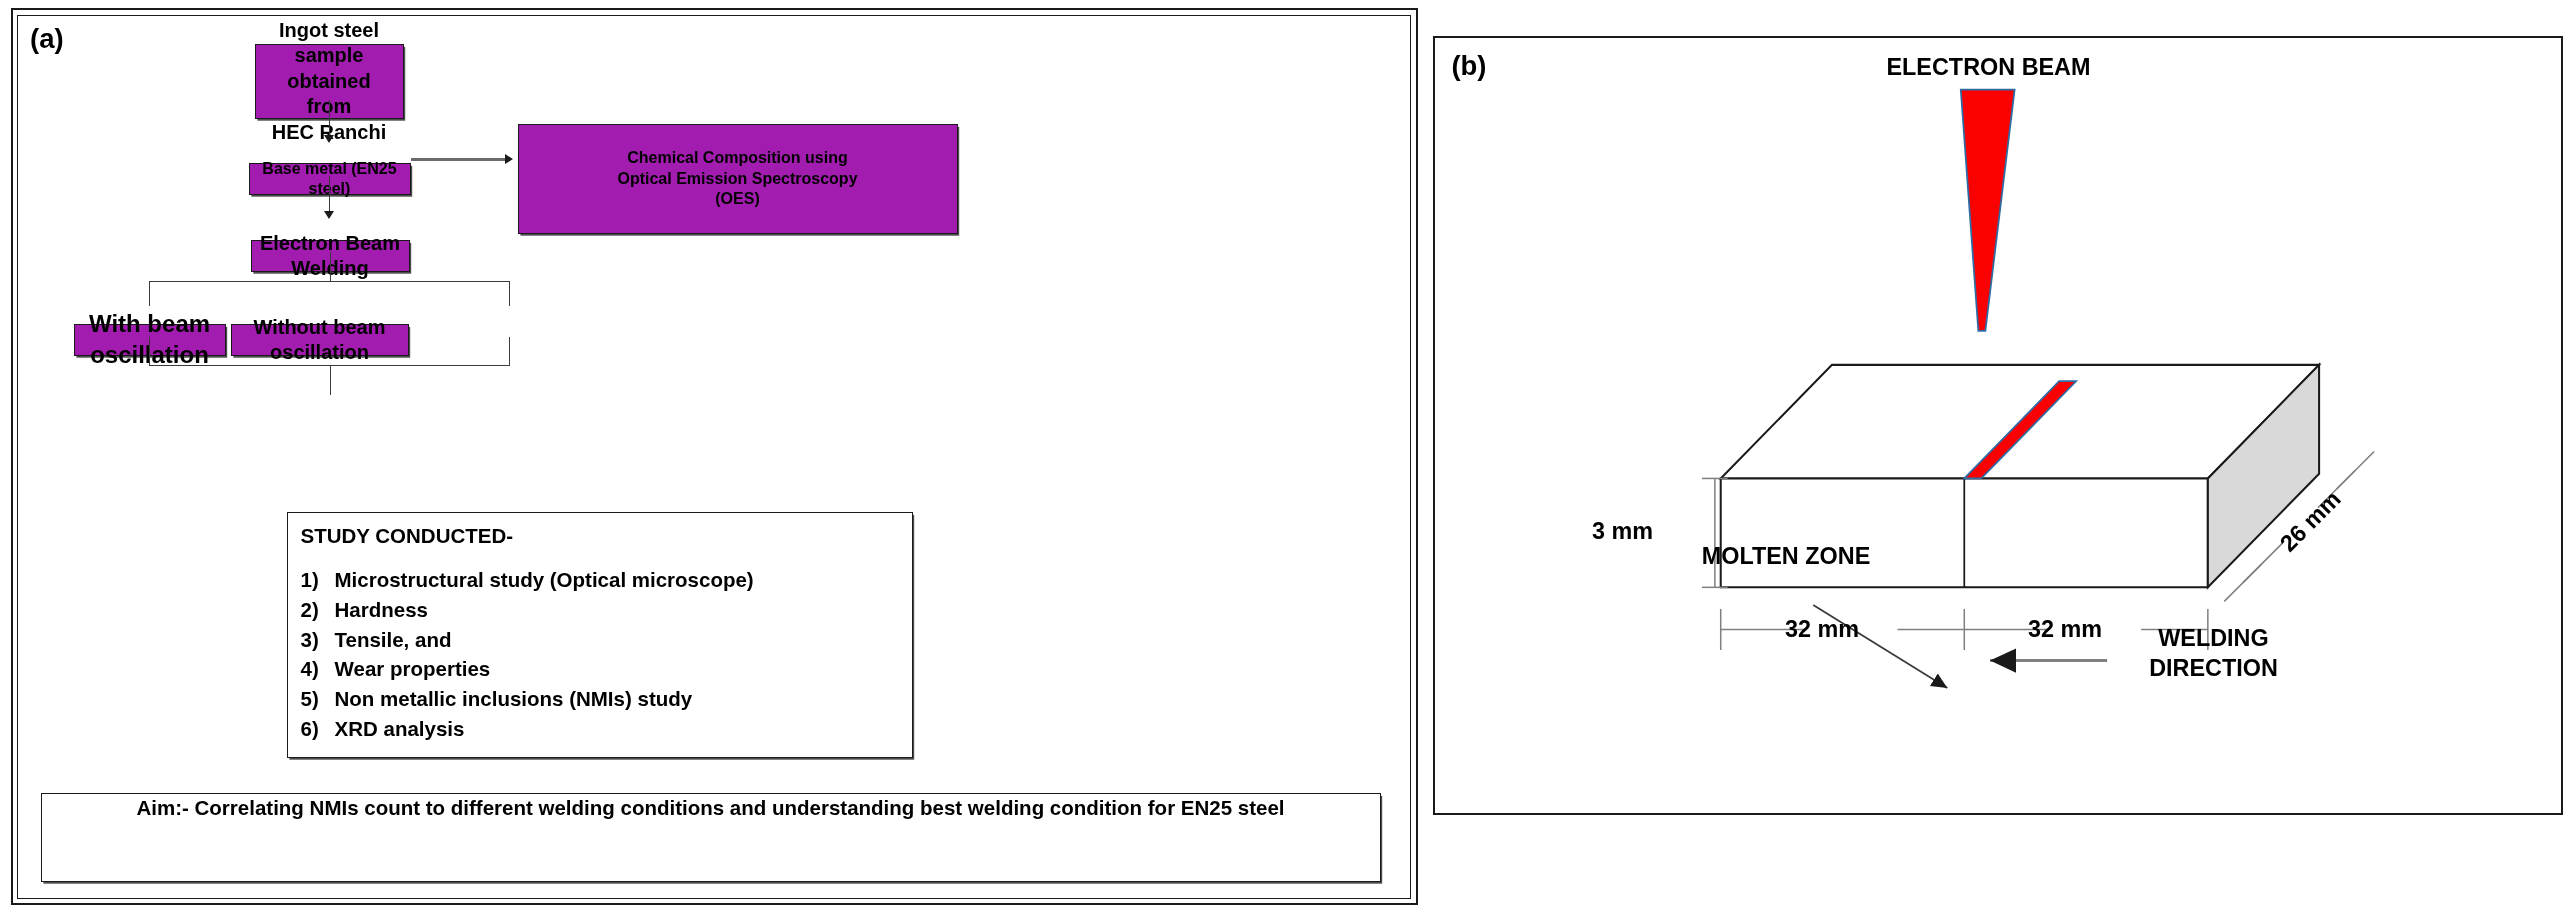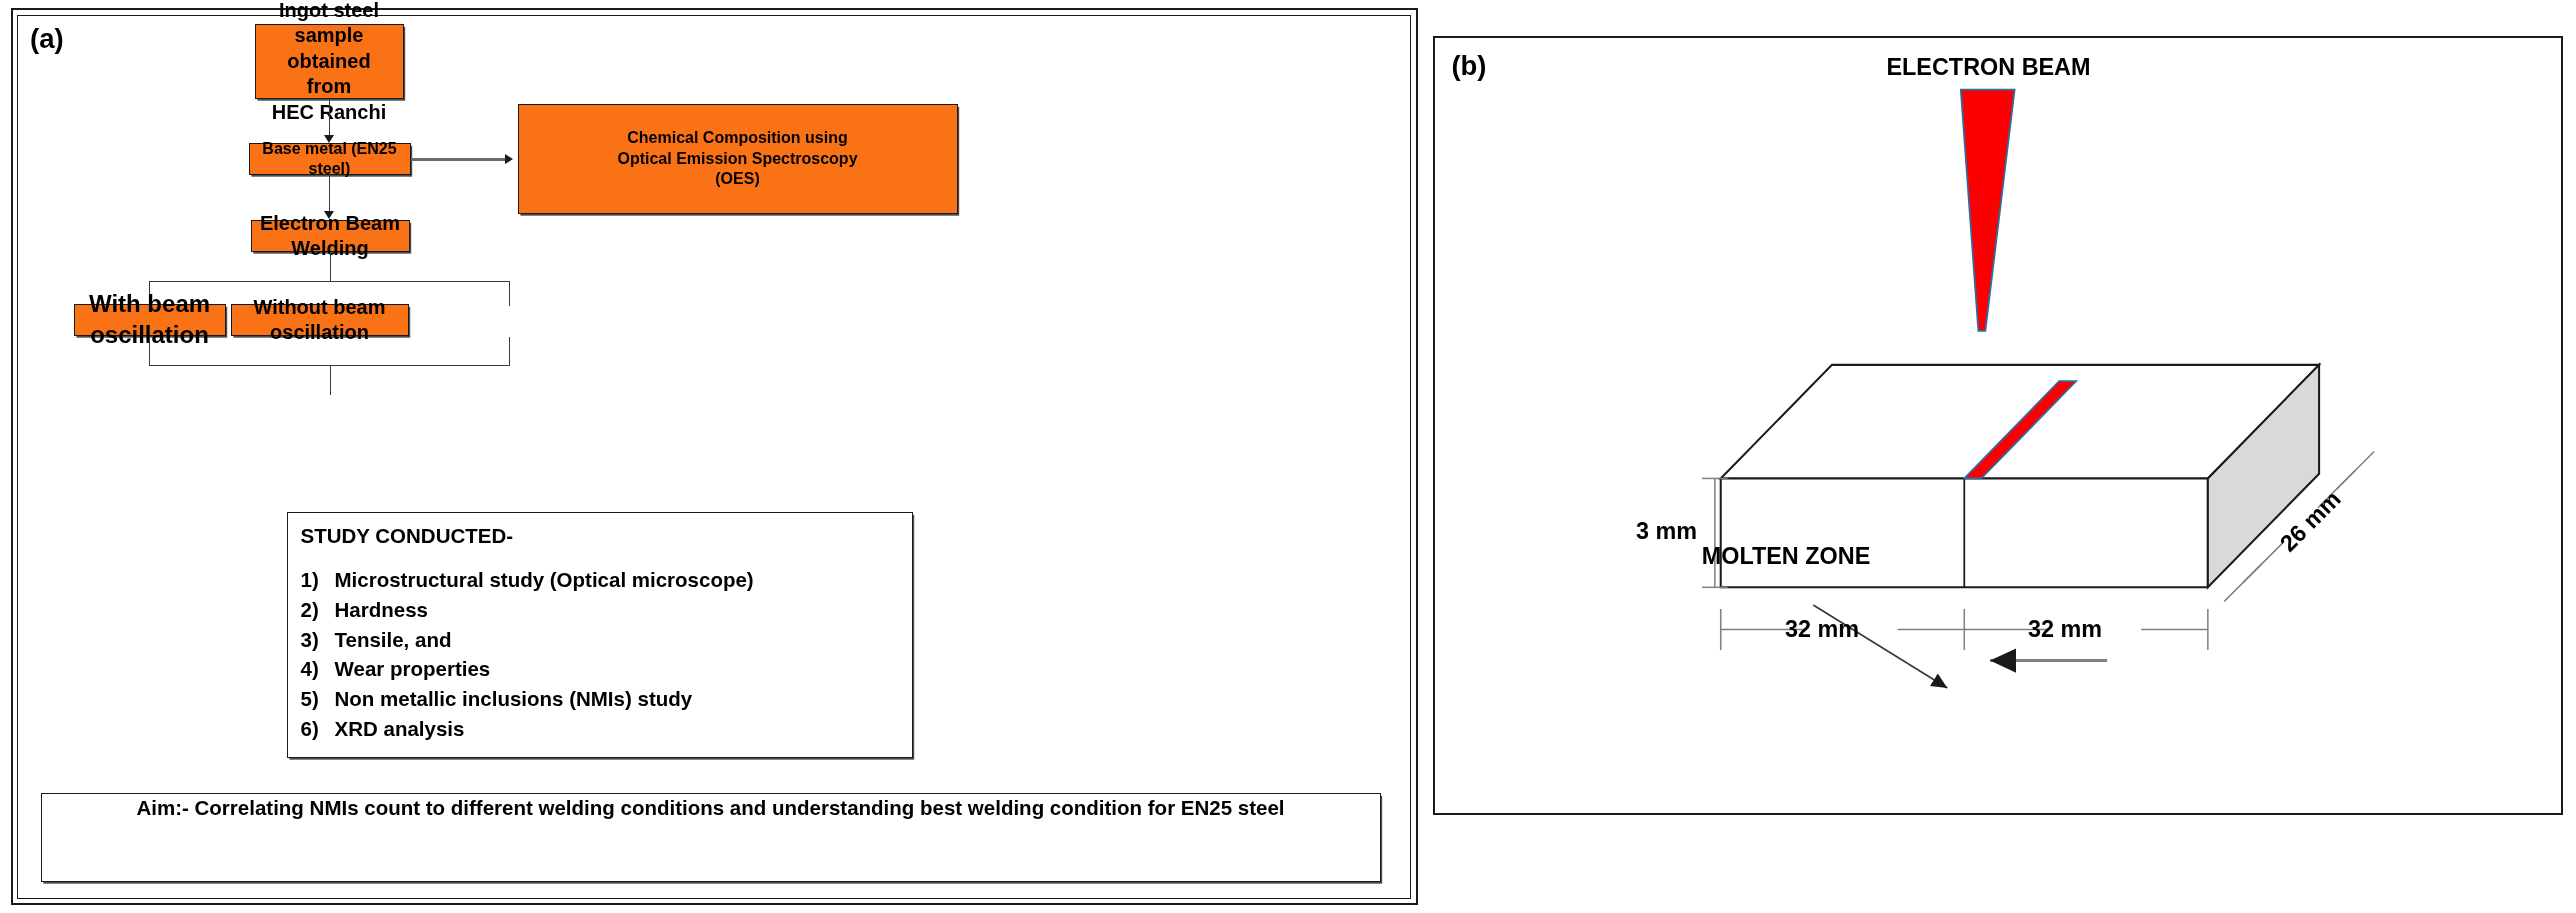--- a/index.html
+++ b/index.html
@@ -9,25 +9,25 @@
 
   
   .panel{position:absolute;background:#fff;box-sizing:border-box;}
   #panel-a{left:10.5px;top:8.2px;width:1407px;height:897px;border:2.3px solid #1a1a1a;}
   #panel-a-inner{position:absolute;left:4.7px;top:4.7px;right:4.7px;bottom:4.7px;border:1.8px solid #1a1a1a;box-sizing:border-box;}
   #panel-b{left:1433px;top:36px;width:1130px;height:779px;border:2.3px solid #1a1a1a;}
 
   .panel-tag{position:absolute;font-weight:bold;font-size:27.5px;color:#000;letter-spacing:0px;}
 
   
-  .fbox{position:absolute;box-sizing:border-box;background:#f97316;
+  .fbox{position:absolute;box-sizing:border-box;background:#a21caf;
         border:1.8px solid #1a1a1a;
         box-shadow:1.8px 2.3px 0 -0.6px #4d4d4d;
         display:flex;align-items:center;justify-content:center;
-        font-weight:bold;color:#000;text-align:center;line-height:1.28;}
+        font-weight:bold;color:#000;text-align:center;line-height:1.28;margin-top:20px;}
   .fbox span{display:block;padding:0 4.7px;}
 
   
   .vline{position:absolute;background:#3a3a3a;width:1.2px;}
   .hline{position:absolute;background:#3a3a3a;height:1.2px;}
   .arrow-down{position:absolute;width:0;height:0;border-left:5.3px solid transparent;
               border-right:5.3px solid transparent;border-top:8.2px solid #1a1a1a;}
   .arrow-right{position:absolute;width:0;height:0;border-top:5.3px solid transparent;
                border-bottom:5.3px solid transparent;border-left:8.2px solid #1a1a1a;}
   .thickline{position:absolute;background:#6b6b6b;height:2.9px;}
@@ -206,22 +206,26 @@
         <line x1="1540" y1="770" x2="1604" y2="706"></line>
         <line x1="1380" y1="930" x2="1448" y2="862"></line>
         <line x1="1508" y1="802" x2="1572" y2="738"></line>
       </g>
     </svg>
 
     <span class="lbl-b" style="left:419px;top:14px;width:269px;font-size:23.4px;">ELECTRON BEAM</span>
 
     <span class="lbl-b" style="left:228px;top:503px;width:246px;font-size:23.4px;">MOLTEN ZONE</span>
 
-
-    <span class="lbl-b" style="left:157px;top:478px;width:105px;font-size:23.4px;text-align:right;">3 mm</span>
+    <span class="lbl-b" style="left:679px;top:585px;width:199px;font-size:23.4px;">
+      <span>WELDING</span><br>
+      <span>DIRECTION</span>
+    </span>
+
+    <span class="lbl-b" style="left:157px;top:478px;width:105px;font-size:23.4px;text-align:left;">3 mm</span>
 
     <span class="lbl-b" style="left:326px;top:576px;width:122px;font-size:23.4px;">32 mm</span>
 
     <span class="lbl-b" style="left:569px;top:576px;width:122px;font-size:23.4px;">32 mm</span>
 
     <span class="lbl-b" style="left:817px;top:468px;width:117px;font-size:23.4px;
                  transform:rotate(-45deg);transform-origin:center center;">26 mm</span>
   </div>
 
 </div>

